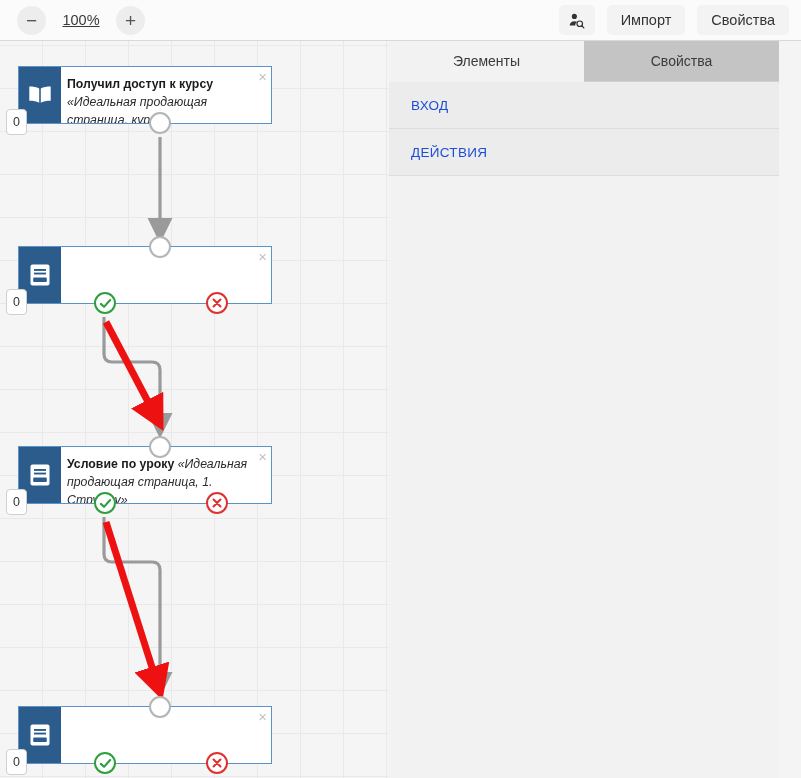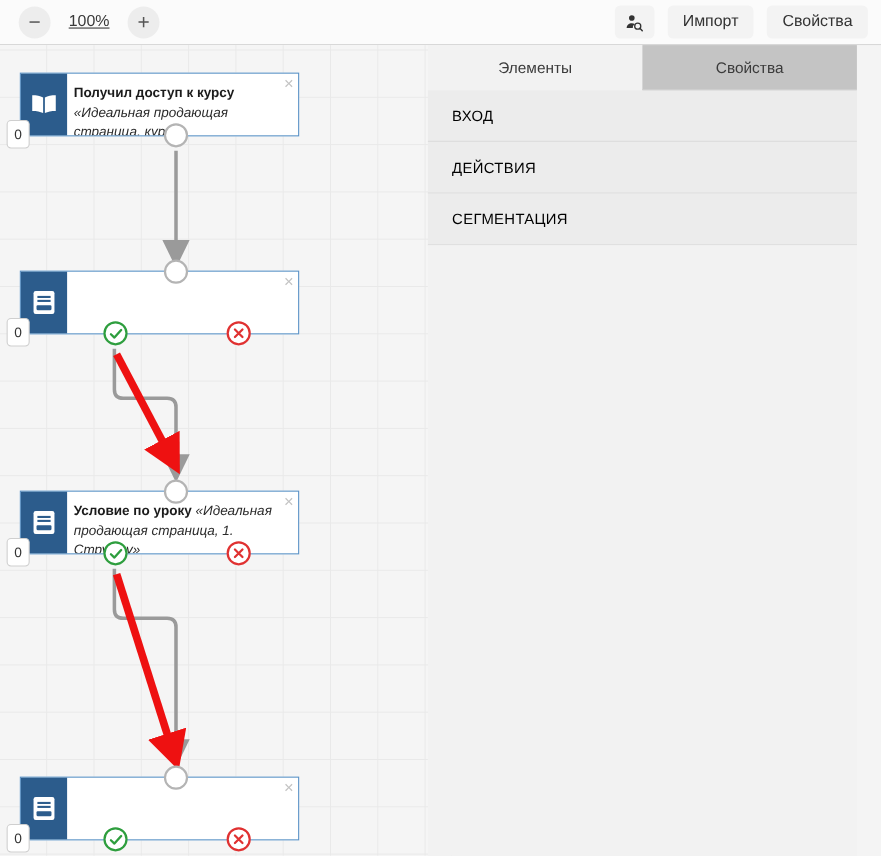--- a/index.html
+++ b/index.html
@@ -132,21 +132,21 @@
   .panel-tab {
     flex: 1; display: flex; align-items: center; justify-content: center;
     font-size: 14px; color: #3b3b3b; cursor: pointer;
     border-bottom: 1px solid #d0d0d0;
   }
   .panel-tab.active { background: #f2f2f2; border-bottom-color: transparent; }
   .panel-tab.inactive { background: #c4c4c4; }
   .accordion-item {
     height: 47px; display: flex; align-items: center;
     padding-left: 22px;
-    font-size: 13.5px; letter-spacing: 0.3px; color: #000000;
+    font-size: 13.5px; letter-spacing: 0.3px; color: #1d4ed8;
     background: #ececec;
     border-bottom: 1px solid #dcdcdc;
     cursor: pointer;
   }
   .panel-rest { background: #f2f2f2; height: 100%; }
 </style>
 </head>
 <body>
 
 <div id="app">
@@ -304,18 +304,17 @@
   <div class="canvas-edge"></div>
 
   <div class="panel">
     <div class="panel-tabs">
       <div class="panel-tab active">Элементы</div>
       <div class="panel-tab inactive">Свойства</div>
     </div>
     <div>
       <div class="accordion-item">ВХОД</div>
       <div class="accordion-item">ДЕЙСТВИЯ</div>
-      <div class="accordion-item">СЕГМЕНТАЦИЯ</div>
     </div>
     <div class="panel-rest"></div>
   </div>
 
 </div>
 
 </body></html>

